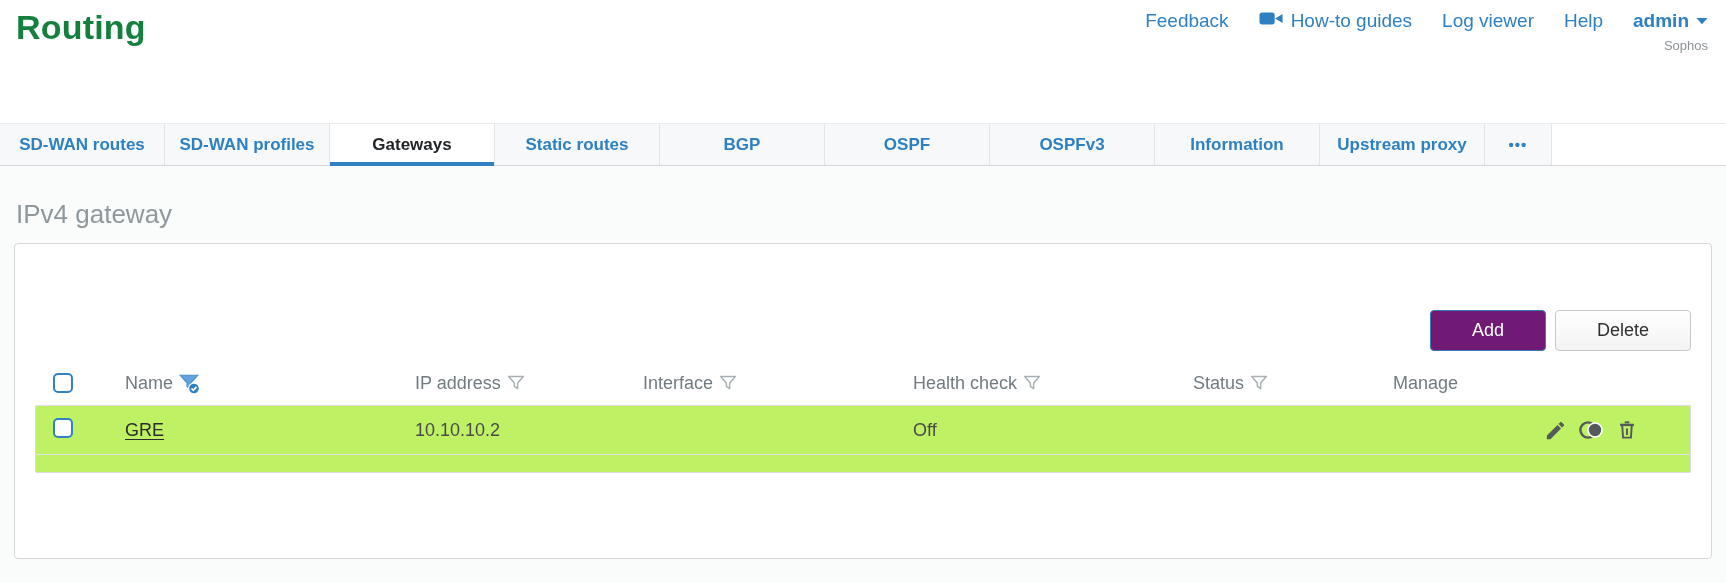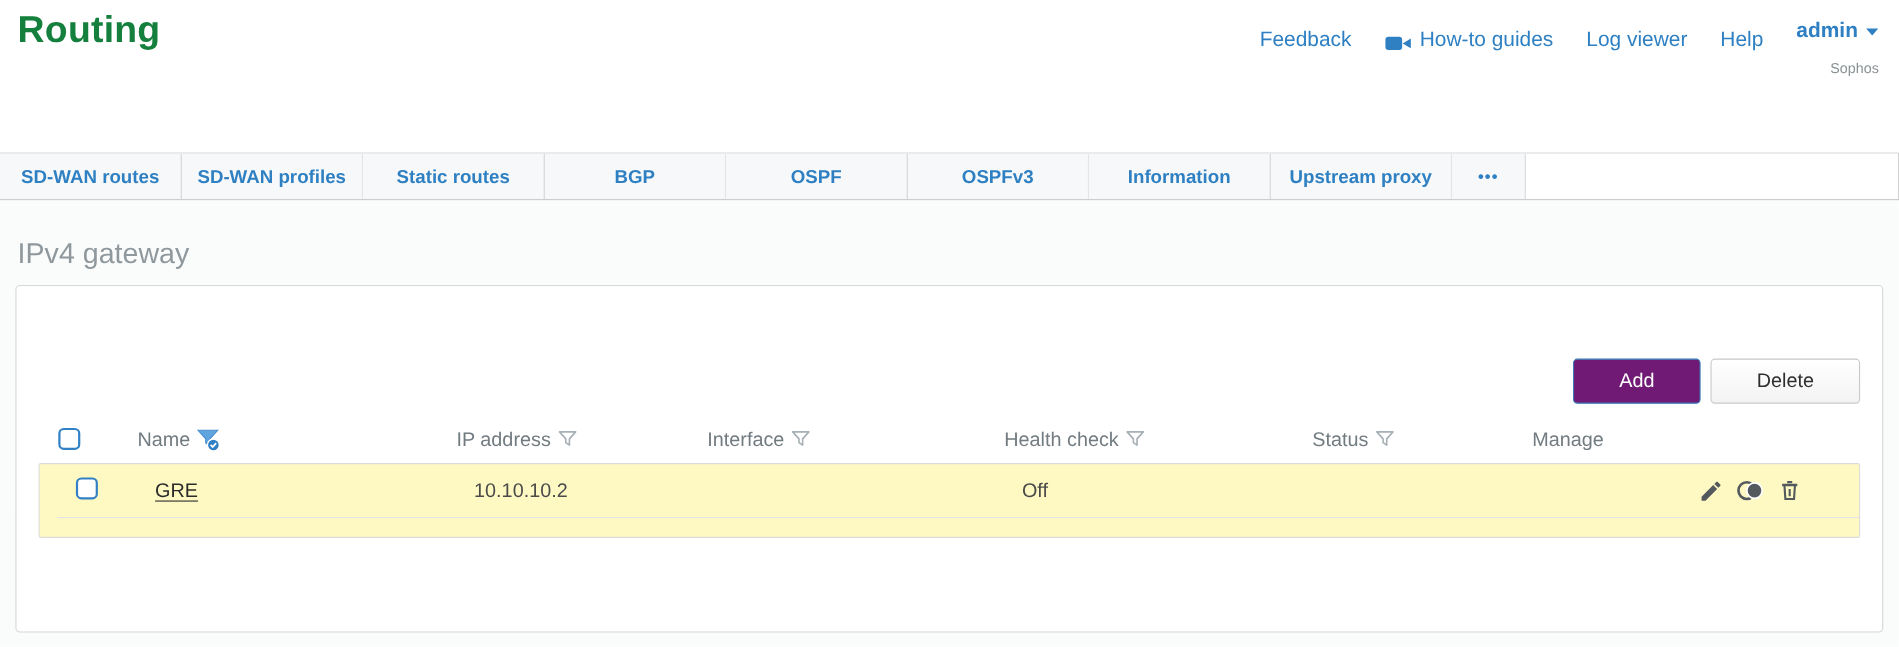--- a/index.html
+++ b/index.html
@@ -8,21 +8,21 @@
     font-family: "Liberation Sans", "DejaVu Sans", sans-serif;
     background: #ffffff;
     overflow: hidden;
     -webkit-font-smoothing: antialiased;
   }
   
   .topbar { display: flex; justify-content: space-between; align-items: flex-start; padding: 6px 18px 0 16px; }
   .page-title { font-size: 34px; font-weight: 700; color: #15803d; letter-spacing: .2px; padding-top: 2px; }
   .nav-area { display: flex; flex-direction: column; align-items: flex-end; padding-top: 4px; }
   .nav-links { display: flex; align-items: center; gap: 30px; font-size: 19px; font-weight: 500; color: #2e80c3; }
-  .nav-link { display: flex; align-items: flex-end; gap: 8px; cursor: pointer; white-space: nowrap; margin-top: 16px; }
+  .nav-link { display: flex; align-items: flex-start; gap: 8px; cursor: pointer; white-space: nowrap; }
   .user-menu { display: flex; align-items: center; gap: 7px; font-weight: 700; cursor: pointer; }
   .brand { margin-top: 6px; font-size: 13px; color: #8a9296; }
   
   .tabstrip { margin-top: 70px; height: 43px; display: flex; border-top: 1px solid #e9ebec; border-bottom: 1px solid #d8d8d8; background: #404040; }
   .tab { width: 165px; flex: 0 0 auto; display: flex; align-items: center; justify-content: center;
          font-size: 17px; font-weight: 700; color: #2e80c3; background: #f6f8f9;
          border-right: 1px solid #e3e6e7; cursor: pointer; position: relative; }
   .tab--active { background: #ffffff; color: #1f2326; }
   .tab--active::after { content: ""; position: absolute; left: 0; right: 0; bottom: -1px; height: 4px; background: #2f80c3; }
   .tab--more { width: 67px; font-size: 15px; letter-spacing: 1px; }
@@ -34,21 +34,21 @@
   
   .actions { display: flex; justify-content: flex-end; gap: 9px; padding-top: 66px; }
   .btn { height: 41px; font-size: 18px; font-family: inherit; border-radius: 4px; cursor: pointer; }
   .btn-add { width: 116px; background: #701a75; border: 1px solid #3679b5; color: #fff; }
   .btn-delete { width: 136px; background: linear-gradient(#ffffff, #f3f3f3); border: 1px solid #c8c8c8; color: #2f2f2f; }
   
   .grid-cols { display: grid; grid-template-columns: 52px 290px 228px 270px 280px 200px 1fr; align-items: center; }
   .thead { height: 44px; margin-top: 10px; padding-left: 18px; color: #717b80; font-size: 18px; font-weight: 500; }
   .th { display: flex; align-items: center; gap: 4px; padding-left: 20px; }
   .th--check { padding-left: 0; }
-  .tbody { border: 1px solid #dcdcdc; border-radius: 2px; padding-bottom: 17px; background: #fef9c3; padding-left: 16px; }
+  .tbody { border: 1px solid #dcdcdc; border-radius: 2px; padding-bottom: 17px; background: #bef264; }
   .trow { height: 49px; padding-left: 17px; border-bottom: 1px solid #e3e3e3; font-size: 18px; color: #3c3c3c; }
   .td { padding-left: 20px; }
   .td--check { padding-left: 0; }
   .row-link { color: #2b2b2b; font-weight: 500; text-decoration: underline; text-underline-offset: 3px; cursor: pointer; }
   .cell-muted { color: #4a4a4a; }
   .status-dot { width: 16px; height: 17px; border-radius: 50%; margin-left: 22px; }
   .manage-cell { display: flex; align-items: center; gap: 11px; justify-content: flex-end; padding-right: 52px; }
   .icon-btn { display: inline-flex; align-items: center; justify-content: center; cursor: pointer; background: none; border: none; padding: 0; }
   
   .checkbox { display: inline-block; width: 20px; height: 20px; border: 2px solid #3181c4; border-radius: 5px; background: #fff; cursor: pointer; }
@@ -91,20 +91,23 @@
     <div class="brand">Sophos</div>
   </div>
 </div>
 
 <div class="tabstrip">
   <div class="tab">
       <span>SD-WAN routes</span>
     </div>
   <div class="tab">
       <span>SD-WAN profiles</span>
+    </div>
+  <div class="tab tab--active">
+      <span>Gateways</span>
     </div>
   <div class="tab">
       <span>Static routes</span>
     </div>
   <div class="tab">
       <span>BGP</span>
     </div>
   <div class="tab">
       <span>OSPF</span>
     </div>

